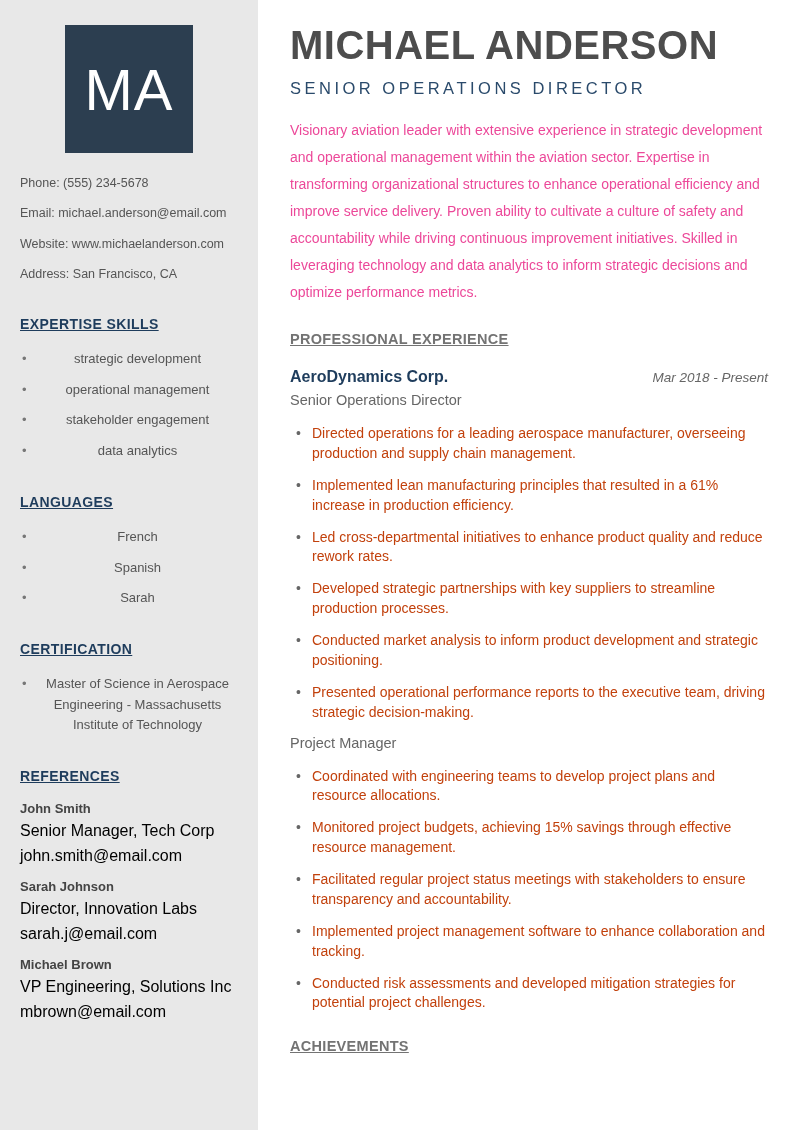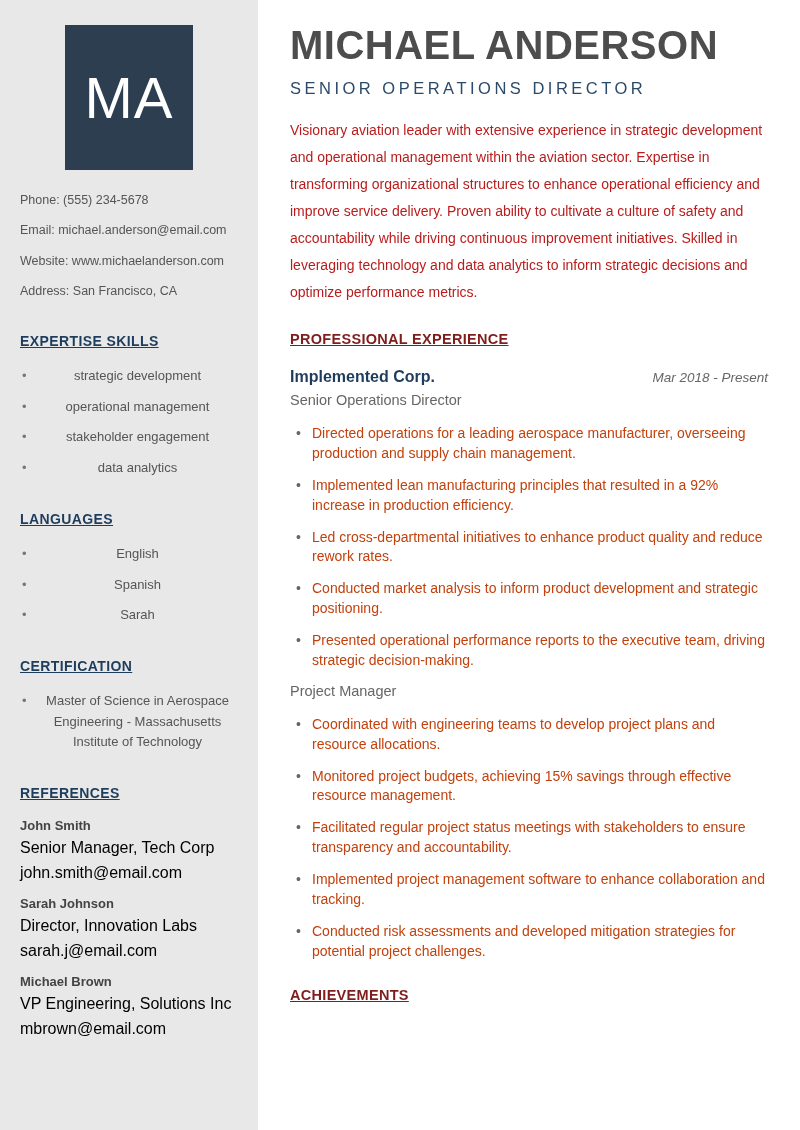--- a/index.html
+++ b/index.html
@@ -21,21 +21,21 @@
   
   .sidebar {
     flex: 0 0 258px;
     width: 258px;
     background: #e8e8e8;
     box-sizing: border-box;
     padding: 25px 20px 20px 20px;
   }
   .avatar {
     width: 128px;
-    height: 145px;
+    height: 128px;
     background: #2c3e50;
     margin: 0 auto 22px auto;
     display: flex;
     align-items: center;
     justify-content: center;
   }
   .avatar span {
     color: #ffffff;
     font-size: 58px;
     letter-spacing: 1px;
@@ -103,28 +103,28 @@
     line-height: 1.05;
   }
   .subtitle {
     font-size: 16.5px;
     color: #2a4a6b;
     letter-spacing: 3.5px;
     margin-top: 13px;
   }
   .summary {
     font-size: 14px;
-    color: #b91c1c;
+    color: #ec4899;
     line-height: 1.93;
     margin: 19px 0 0 0;
   }
   .mhead {
     font-size: 14.5px;
     font-weight: bold;
-    color: #7f1d1d;
+    color: #737373;
     text-decoration: underline;
     letter-spacing: 0.3px;
     margin: 25px 0 0 0;
   }
   .job-head {
     display: flex;
     justify-content: space-between;
     align-items: baseline;
     margin-top: 21px;
   }
@@ -183,21 +183,21 @@
     <h2 class="side-h">EXPERTISE SKILLS</h2>
     <ul class="slist">
       <li>strategic development</li>
       <li>operational management</li>
       <li>stakeholder engagement</li>
       <li>data analytics</li>
     </ul>
 
     <h2 class="side-h">LANGUAGES</h2>
     <ul class="slist">
-      <li>English</li>
+      <li>French</li>
       <li>Spanish</li>
       <li>Sarah</li>
     </ul>
 
     <h2 class="side-h">CERTIFICATION</h2>
     <ul class="slist">
       <li>Master of Science in Aerospace Engineering - Massachusetts Institute of Technology</li>
     </ul>
 
     <h2 class="side-h">REFERENCES</h2>
@@ -220,28 +220,29 @@
 
   <main class="main">
     <h1 class="name">MICHAEL ANDERSON</h1>
     <div class="subtitle">SENIOR OPERATIONS DIRECTOR</div>
     <p class="summary">Visionary aviation leader with extensive experience in strategic development and operational management within the aviation sector. Expertise in transforming organizational structures to enhance operational efficiency and improve service delivery. Proven ability to cultivate a culture of safety and accountability while driving continuous improvement initiatives. Skilled in leveraging technology and data analytics to inform strategic decisions and optimize performance metrics.</p>
 
     <h2 class="mhead">PROFESSIONAL EXPERIENCE</h2>
 
     <section>
       <div class="job-head">
-        <span class="company">Implemented Corp.</span>
+        <span class="company">AeroDynamics Corp.</span>
         <span class="dates">Mar 2018 - Present</span>
       </div>
       <div class="role">Senior Operations Director</div>
       <ul class="mlist">
         <li>Directed operations for a leading aerospace manufacturer, overseeing production and supply chain management.</li>
-        <li>Implemented lean manufacturing principles that resulted in a 92% increase in production efficiency.</li>
+        <li>Implemented lean manufacturing principles that resulted in a 61% increase in production efficiency.</li>
         <li>Led cross-departmental initiatives to enhance product quality and reduce rework rates.</li>
+        <li>Developed strategic partnerships with key suppliers to streamline production processes.</li>
         <li>Conducted market analysis to inform product development and strategic positioning.</li>
         <li>Presented operational performance reports to the executive team, driving strategic decision-making.</li>
       </ul>
     </section>
 
     <section>
       <div class="role">Project Manager</div>
       <ul class="mlist">
         <li>Coordinated with engineering teams to develop project plans and resource allocations.</li>
         <li>Monitored project budgets, achieving 15% savings through effective resource management.</li>

